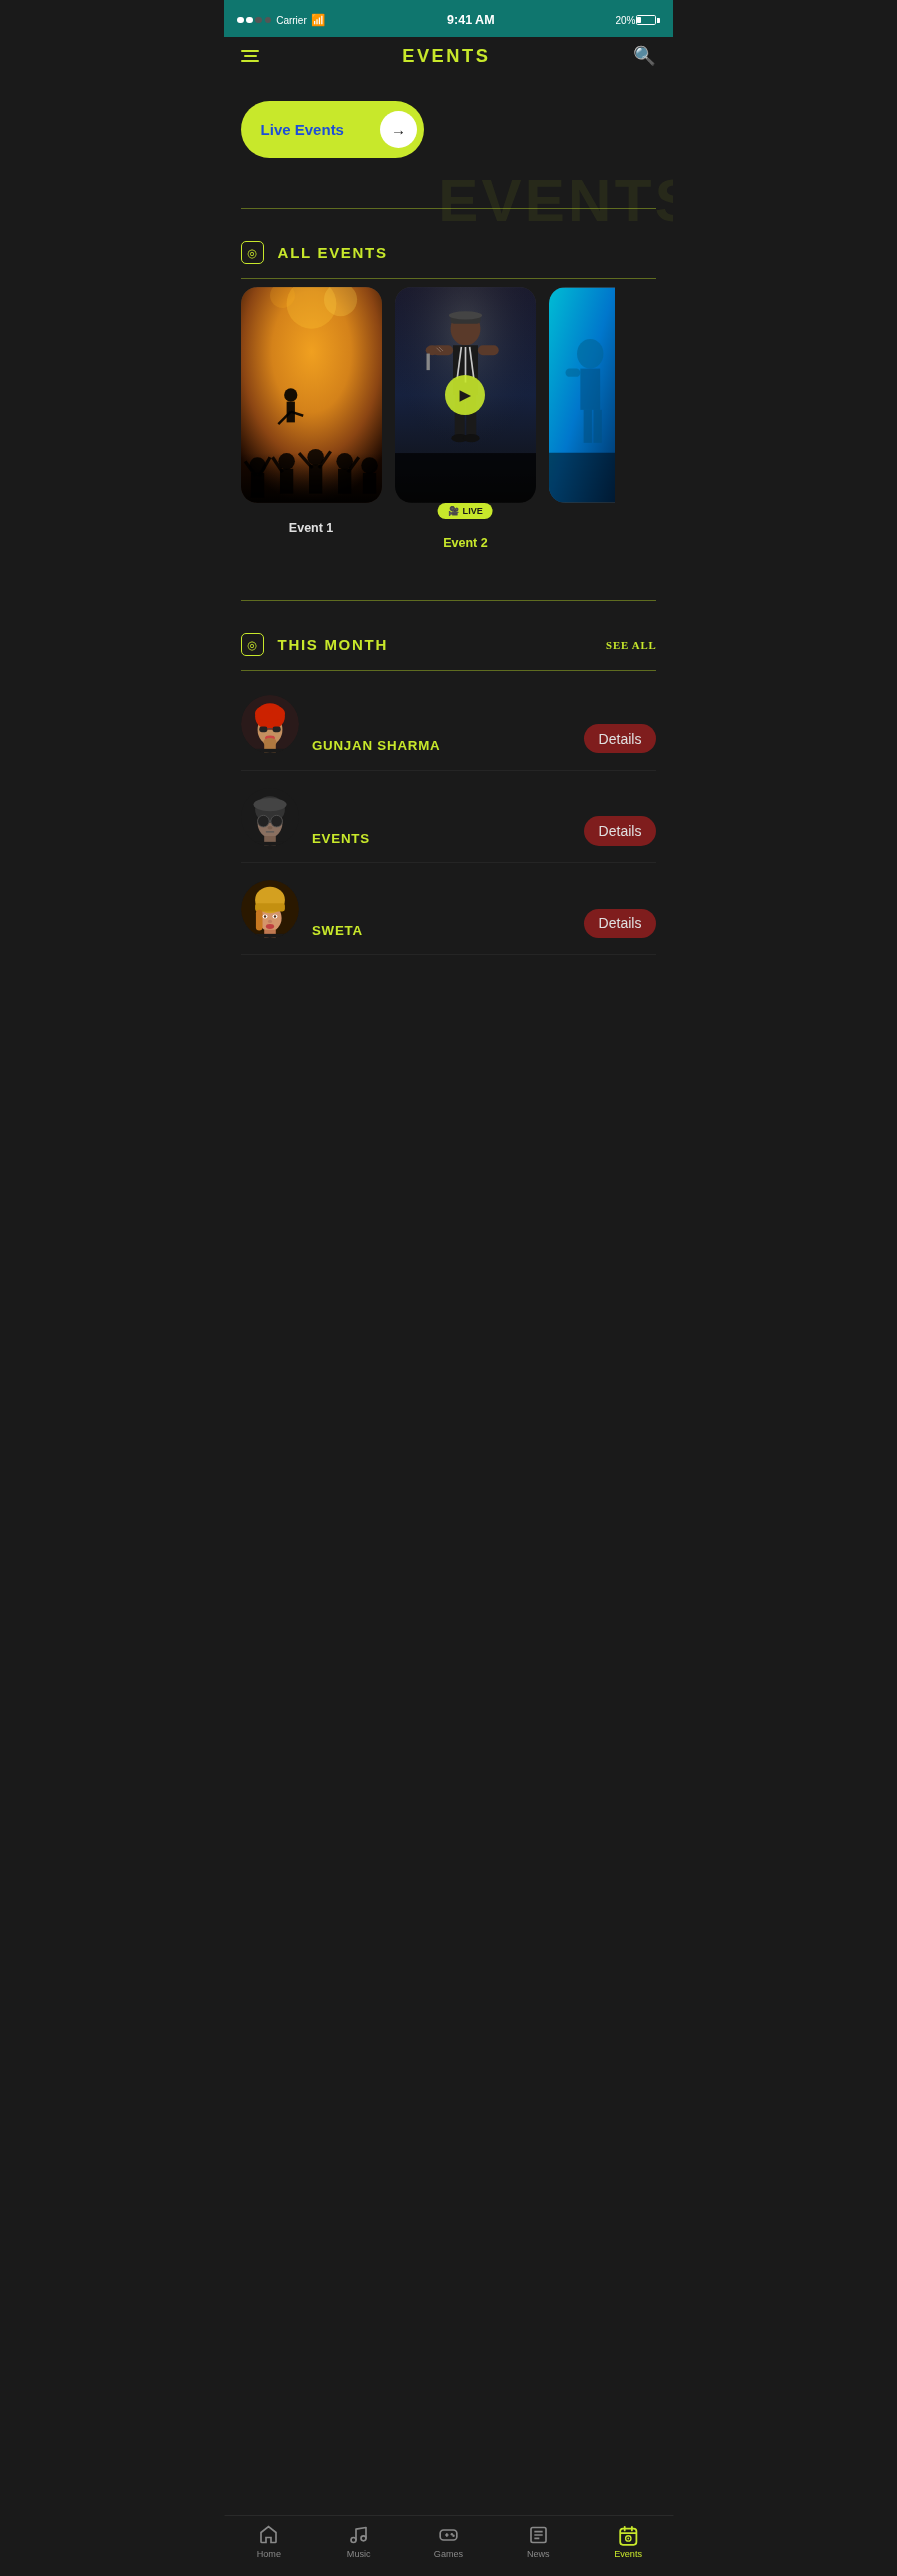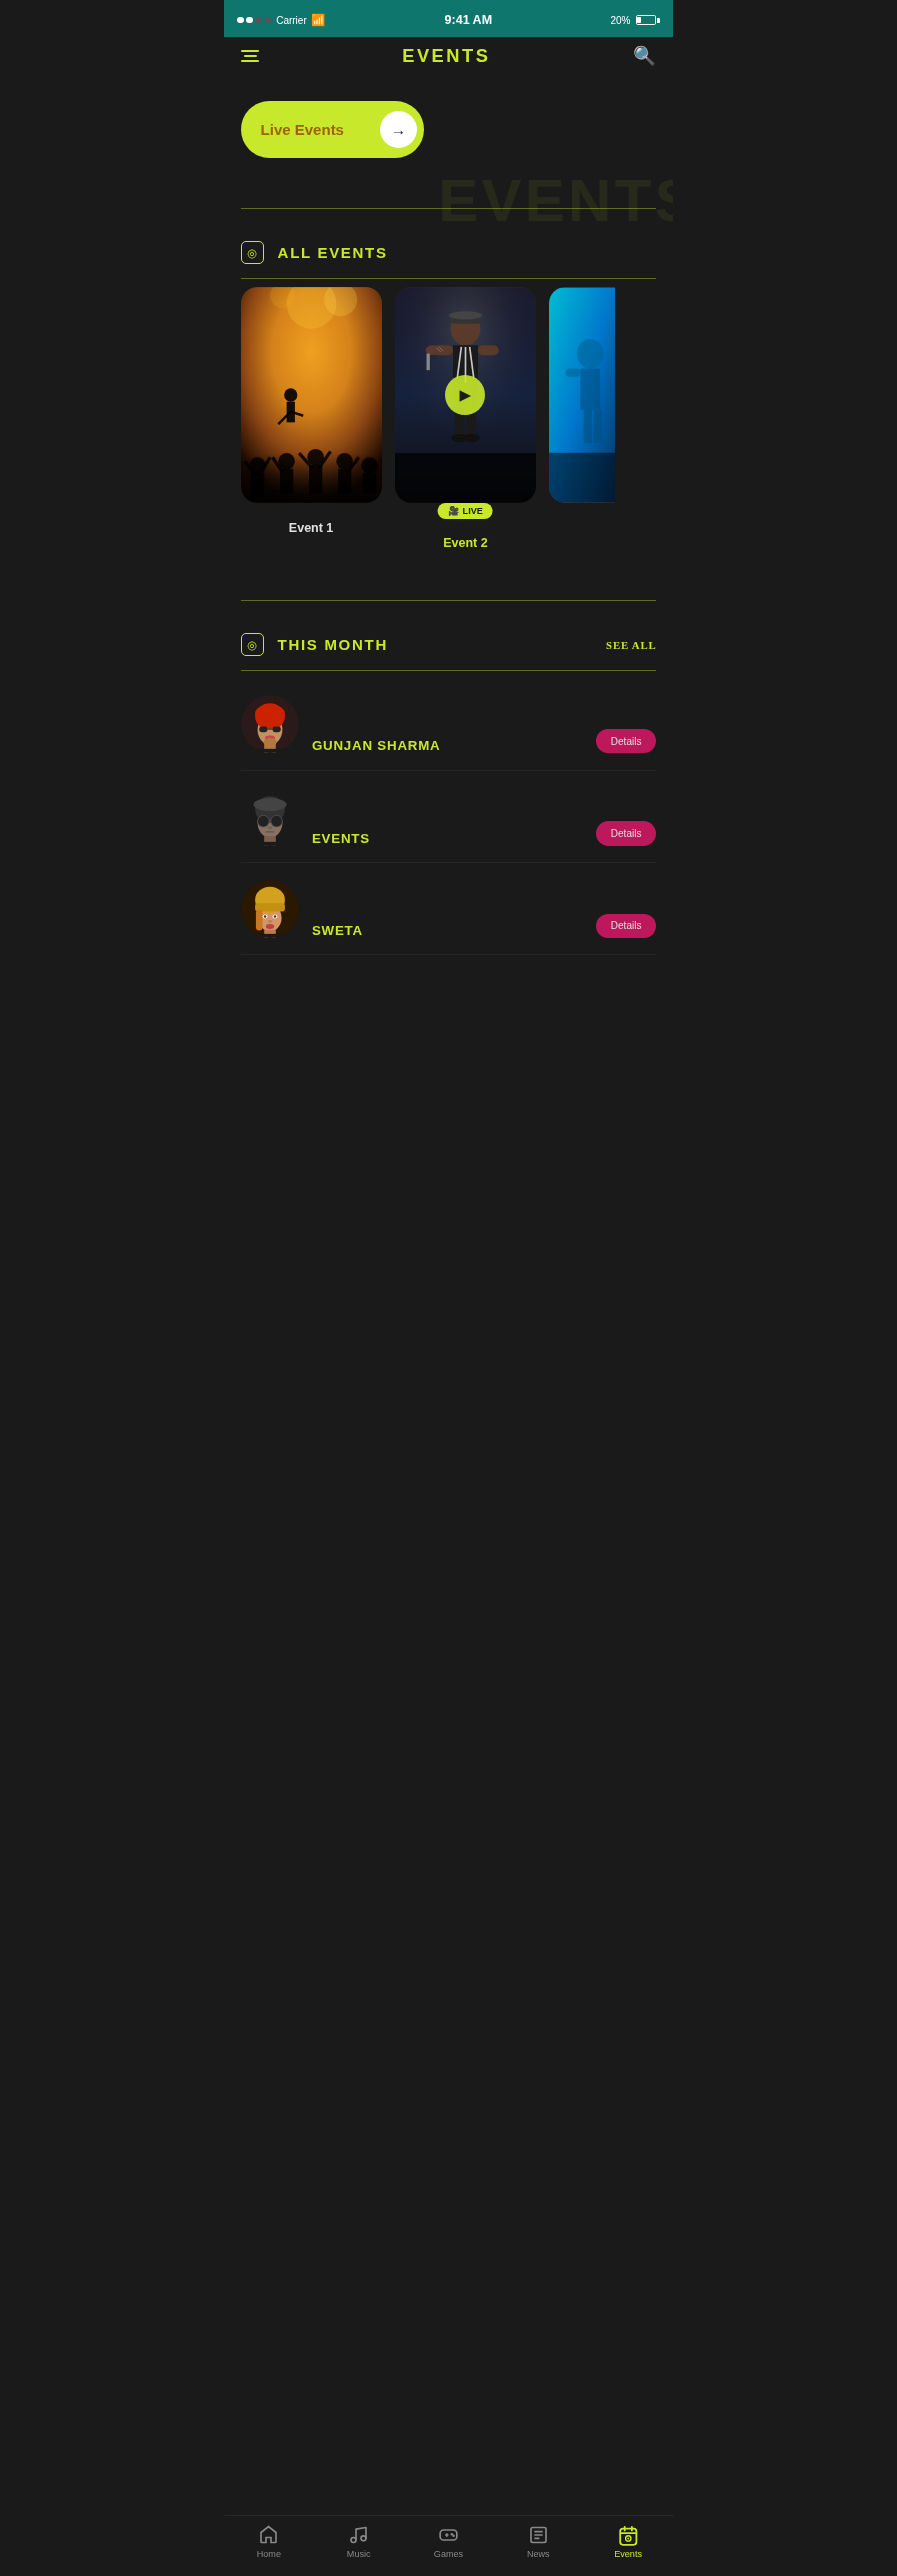--- a/index.html
+++ b/index.html
@@ -48,21 +48,20 @@
       color: #fff;
     }
     .status-center {
       font-size: 12.5px;
       color: #fff;
       font-weight: 600;
     }
     .status-right {
       display: flex;
       align-items: center;
-      gap: 5px;
       font-size: 10px;
       color: #fff;
     }
     .battery-container {
       display: flex;
       align-items: center;
       gap: 1.7px;
     }
     .battery-body {
       width: 20px; height: 10px;
@@ -141,21 +140,21 @@
       align-items: center;
       justify-content: space-between;
       padding: 10px 6.6px 10px 20px;
       width: 183px;
       position: relative;
       z-index: 2;
     }
     .live-banner-text {
       font-size: 15px;
       font-weight: 700;
-      color: #a16207;
+      color: #1d4ed8;
     }
     .live-banner-btn {
       width: 37px; height: 37px;
       background: #fff;
       border-radius: 50%;
       display: flex;
       align-items: center;
       justify-content: center;
       font-size: 15px;
       color: #1a1a1a;
@@ -309,23 +308,23 @@
     }
 
     .artist-name {
       font-size: 13.3px;
       font-weight: 800;
       color: #c8e82b;
       letter-spacing: 0.8px;
       flex: 1;
     }
     .details-btn {
-      background: #be185d;
+      background: #7f1d1d;
       color: #e0e0e0;
-      font-size: 10px;
+      font-size: 14px;
       font-weight: 500;
       padding: 6.6px 15px;
       border-radius: 16.6px;
       border: none;
       cursor: pointer;
       white-space: nowrap;
     }
 
     
     .bottom-nav {

